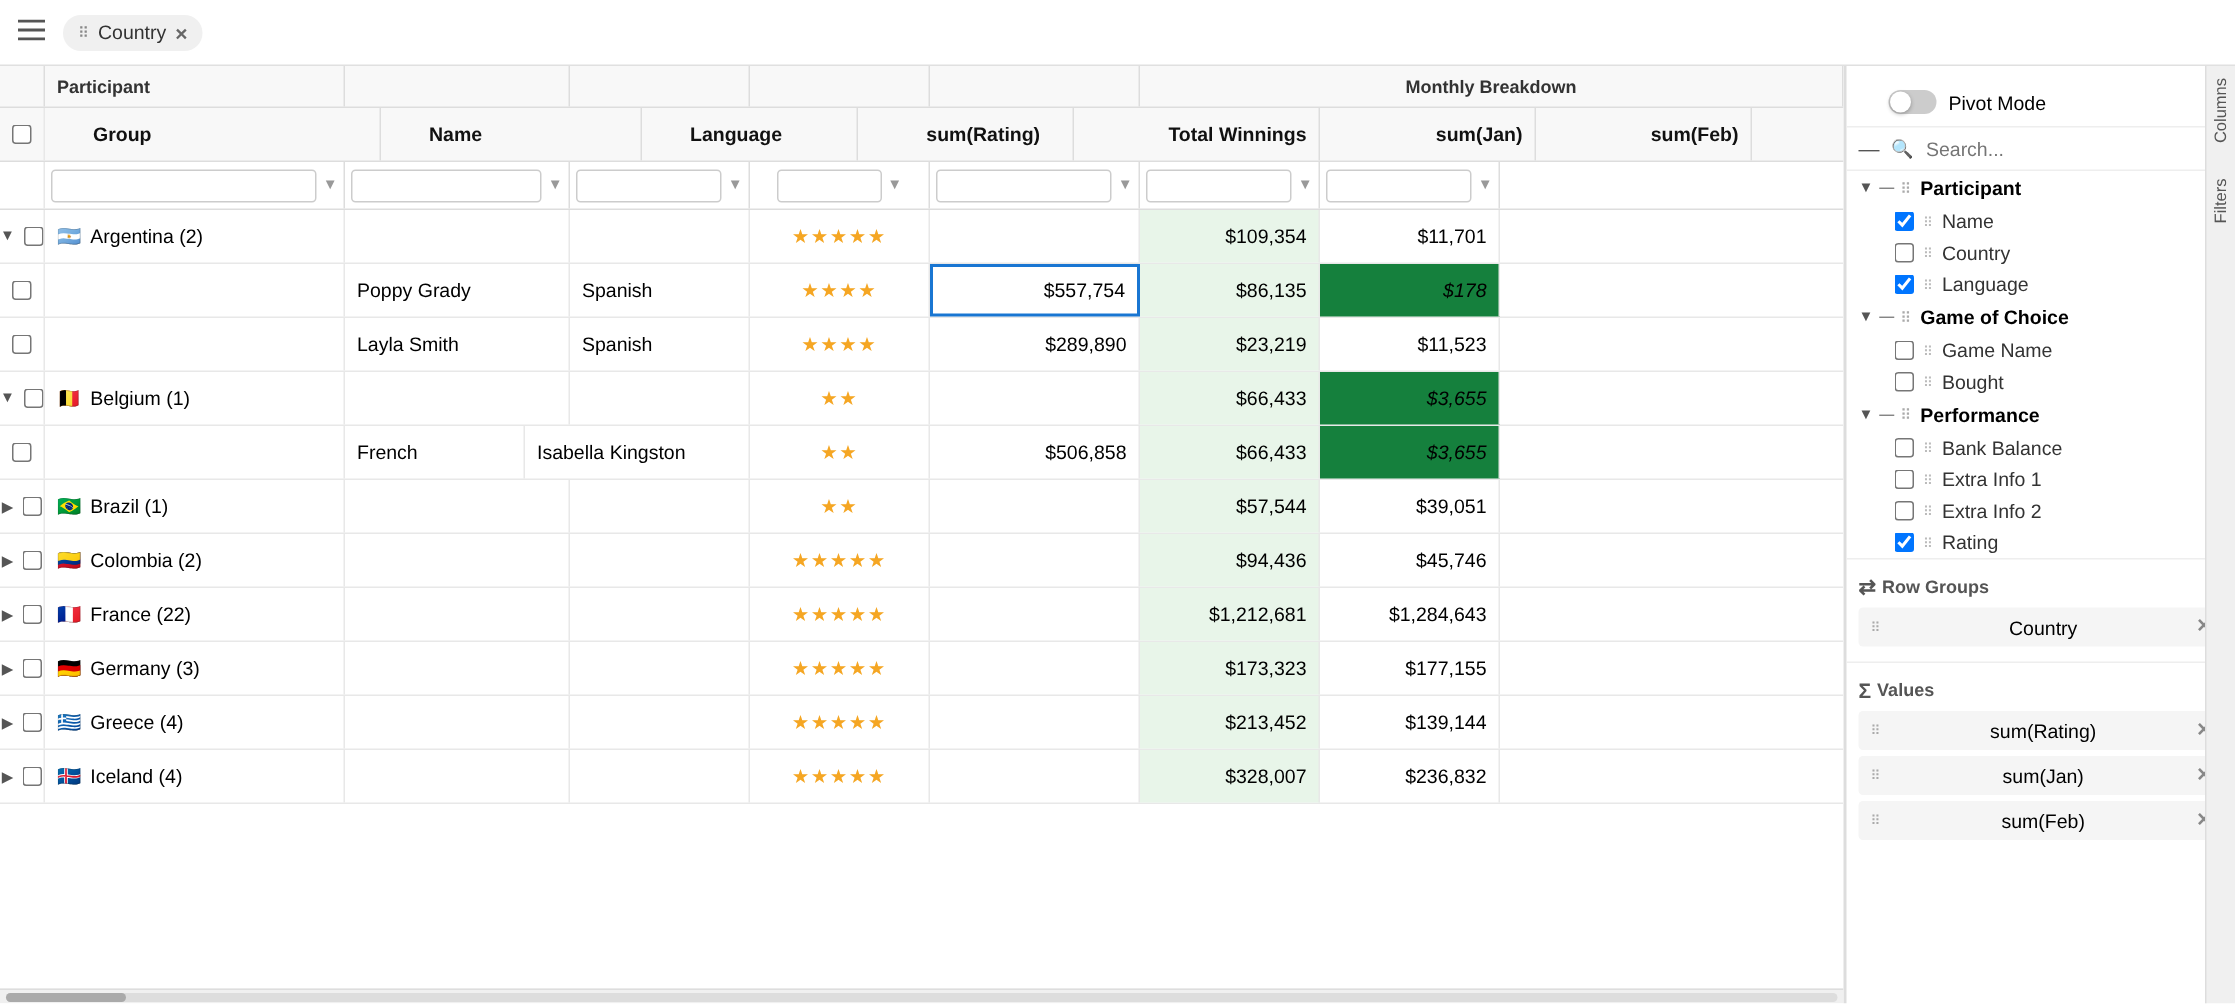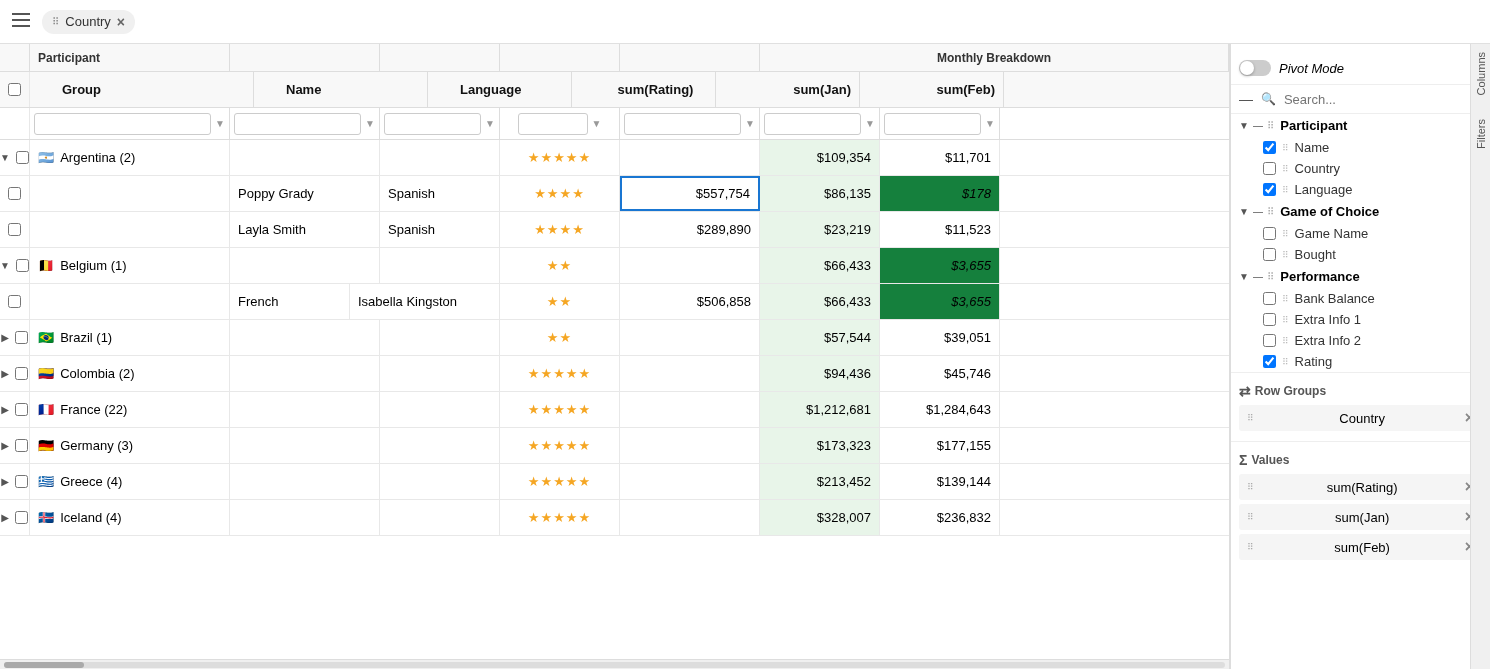--- a/index.html
+++ b/index.html
@@ -179,24 +179,23 @@
       transform: rotate(180deg);
       font-size: 11px;
       color: #555;
       cursor: pointer;
     }
 
     
     .pivot-mode-row {
       display: flex;
       align-items: center;
-      padding: 8px 8px;
+      padding: 8px 28px;
       border-bottom: 1px solid #eee;
       gap: 8px;
-      font-style: italic;
     }
     .toggle {
       width: 32px; height: 16px;
       background: #ccc; border-radius: 8px;
       position: relative; cursor: pointer;
     }
     .toggle-knob {
       width: 14px; height: 14px;
       background: #fff; border-radius: 50%;
       position: absolute; top: 1px; left: 1px;
@@ -332,20 +331,21 @@
     </div>
 
     <div class="col-header-row">
       <div class="col-header-cell chk">
         <input type="checkbox" style="">
       </div>
       <div class="col-header-cell col-group">Group</div>
       <div class="col-header-cell col-name">Name</div>
       <div class="col-header-cell col-lang">Language</div>
       <div class="col-header-cell col-rating">sum(Rating)</div>
+      <div class="col-header-cell col-winnings right">Total Winnings</div>
       <div class="col-header-cell col-jan right">sum(Jan)</div>
       <div class="col-header-cell col-feb right">sum(Feb)</div>
     </div>
 
     <div class="filter-row">
       <div class="filter-cell chk"></div>
       <div class="filter-cell col-group">
         <input type="text" style="">
         <span class="filter-icon">▼</span>
       </div>

